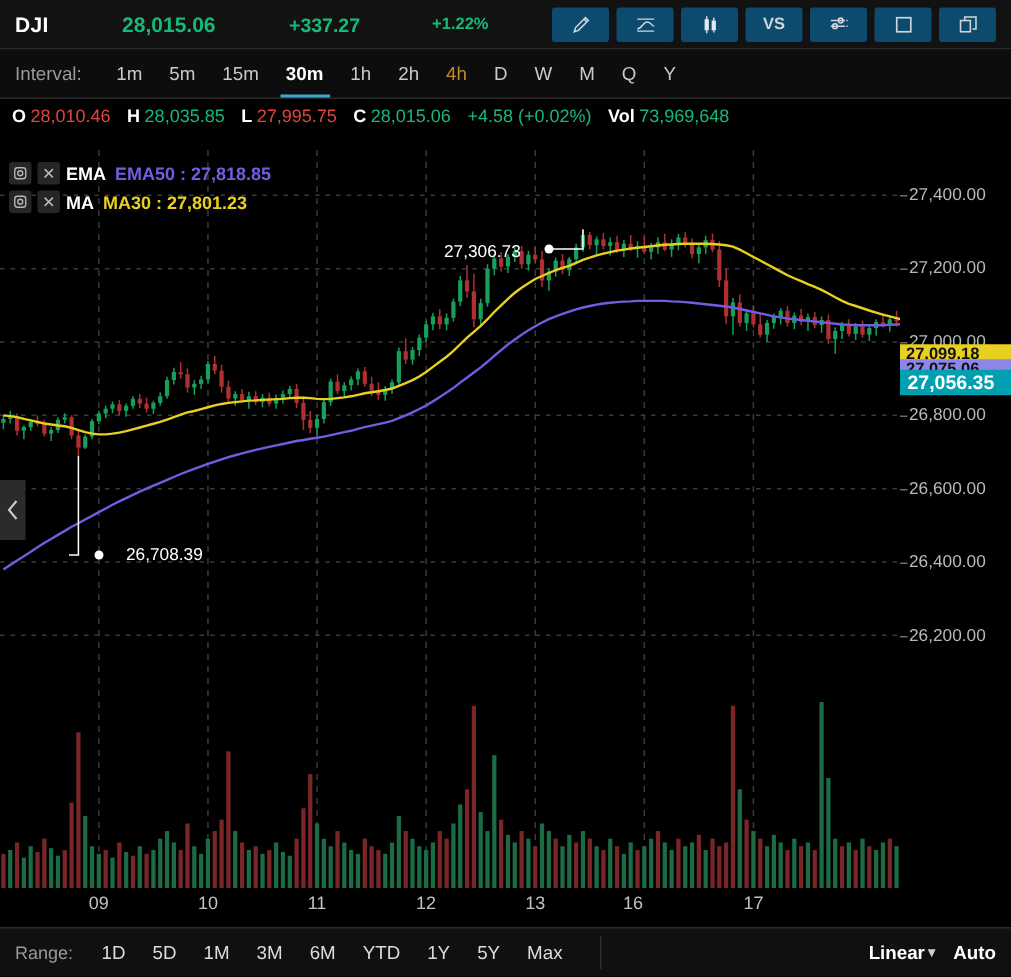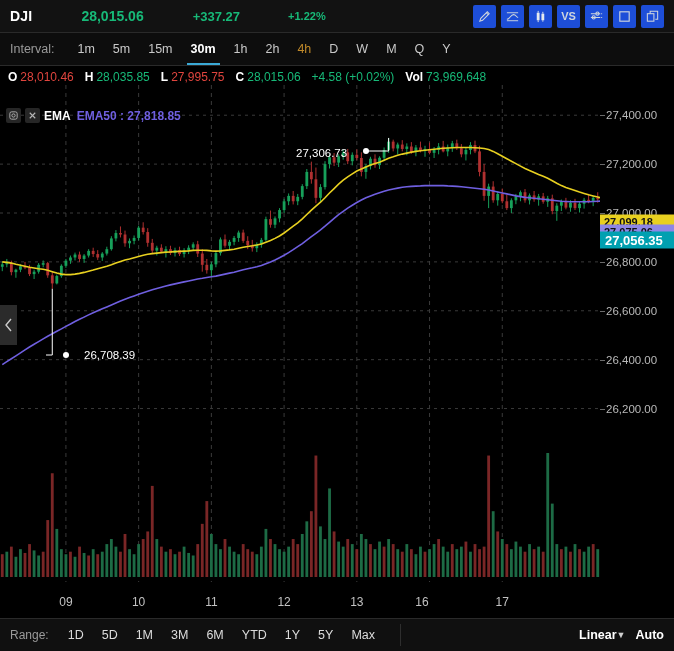--- a/index.html
+++ b/index.html
@@ -15,21 +15,21 @@
   .quote-bar{
     height:33px;background:#121212;border-bottom:1px solid #2a2a2a;
     display:flex;align-items:center;padding:0 10px;box-sizing:border-box;gap:39px;
   }
   .sym{font-size:14px;font-weight:700;color:#ffffff;margin-right:10px;letter-spacing:.2px;}
   .last{font-size:14px;font-weight:700;color:#17b978;margin-right:10px;}
   .chg{font-size:13px;font-weight:700;color:#17b978;margin-right:9px;}
   .chgp{font-size:11px;font-weight:700;color:#17b978;}
   .tools{margin-left:auto;display:flex;align-items:center;gap:5px;}
   .tbtn{
-    width:23px;height:23px;background:#1d4ed8;border-radius:2px;
+    width:38px;height:23px;background:#0c4a6e;border-radius:2px;
     display:flex;align-items:center;justify-content:center;
     color:#cfd6dd;font-size:11px;font-weight:700;
   }
   .tbtn svg{display:block;}
 
   
   .interval-bar{
     height:33px;background:#0d0d0d;border-bottom:1px solid #2a2a2a;
     display:flex;align-items:stretch;padding-left:10px;box-sizing:border-box;
   }
@@ -61,21 +61,21 @@
     width:15px;height:15px;background:#262626;border-radius:2px;margin-right:4px;
     display:flex;align-items:center;justify-content:center;
   }
   .ibox svg{display:block;}
   .iname{color:#ffffff;font-weight:700;margin-right:6px;}
   .ival{font-weight:700;}
   .ival.ema{color:#6f5fe0;}
   .ival.ma{color:#e8d020;}
 
   
-  .chart{position:absolute;left:0;top:85px;width:556px;height:497px;}
+  .chart{position:absolute;left:0;top:100px;width:556px;height:497px;}
   .plot{position:absolute;left:0;top:0;width:600px;height:497px;overflow:hidden;}
   .yaxis{position:absolute;left:600px;top:0;width:74px;height:497px;}
   .ylab{
     position:absolute;left:6px;font-size:11.5px;color:#b9b9b9;
     transform:translateY(-50%);white-space:nowrap;
   }
   .ytick{position:absolute;left:0;width:5px;height:1px;background:#6a6a6a;}
 
   .pricetag{
     position:absolute;left:0;width:74px;height:13px;
@@ -210,20 +210,35 @@
             <circle cx="6" cy="6" r="1.8" fill="none" stroke="#b6b6b6" stroke-width="1"></circle>
           </svg>
       </span>
       <span class="ibox">
         <svg width="11" height="11" viewBox="0 0 12 12">
             <path d="M3 3l6 6M9 3l-6 6" stroke="#b6b6b6" stroke-width="1.2"></path>
           </svg>
       </span>
       <span class="iname">EMA</span>
       <span class="ival ema">EMA50 : 27,818.85</span>
+    </div>
+    <div class="ind-row">
+      <span class="ibox">
+        <svg width="11" height="11" viewBox="0 0 12 12">
+            <rect x="2" y="2" width="8" height="8" rx="2" fill="none" stroke="#b6b6b6" stroke-width="1"></rect>
+            <circle cx="6" cy="6" r="1.8" fill="none" stroke="#b6b6b6" stroke-width="1"></circle>
+          </svg>
+      </span>
+      <span class="ibox">
+        <svg width="11" height="11" viewBox="0 0 12 12">
+            <path d="M3 3l6 6M9 3l-6 6" stroke="#b6b6b6" stroke-width="1.2"></path>
+          </svg>
+      </span>
+      <span class="iname">MA</span>
+      <span class="ival ma">MA30 : 27,801.23</span>
     </div>
   </div>
 
   <div class="chart">
     <div class="plot">
       <svg id="plotsvg" width="600" height="497">
           <line x1="0" y1="30.22222222222222" x2="600" y2="30.22222222222222" stroke="#3a3a3a" stroke-width="1" stroke-dasharray="3,4"></line>
           <line x1="0" y1="79.11111111111111" x2="600" y2="79.11111111111111" stroke="#3a3a3a" stroke-width="1" stroke-dasharray="3,4"></line>
           <line x1="0" y1="128" x2="600" y2="128" stroke="#3a3a3a" stroke-width="1" stroke-dasharray="3,4"></line>
           <line x1="0" y1="176.88888888888889" x2="600" y2="176.88888888888889" stroke="#3a3a3a" stroke-width="1" stroke-dasharray="3,4"></line>

